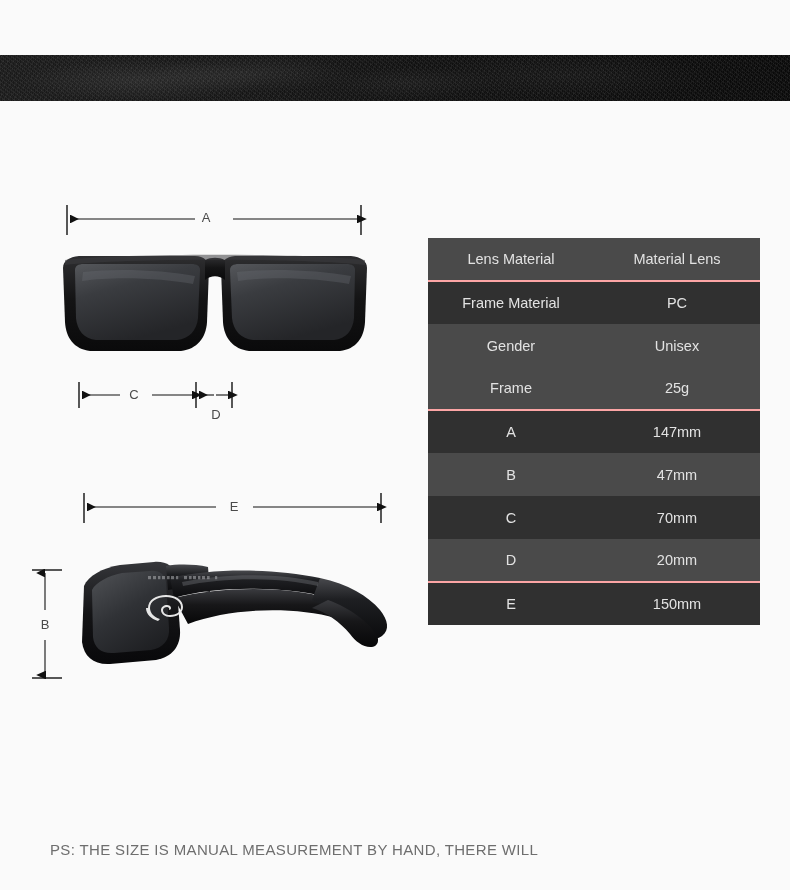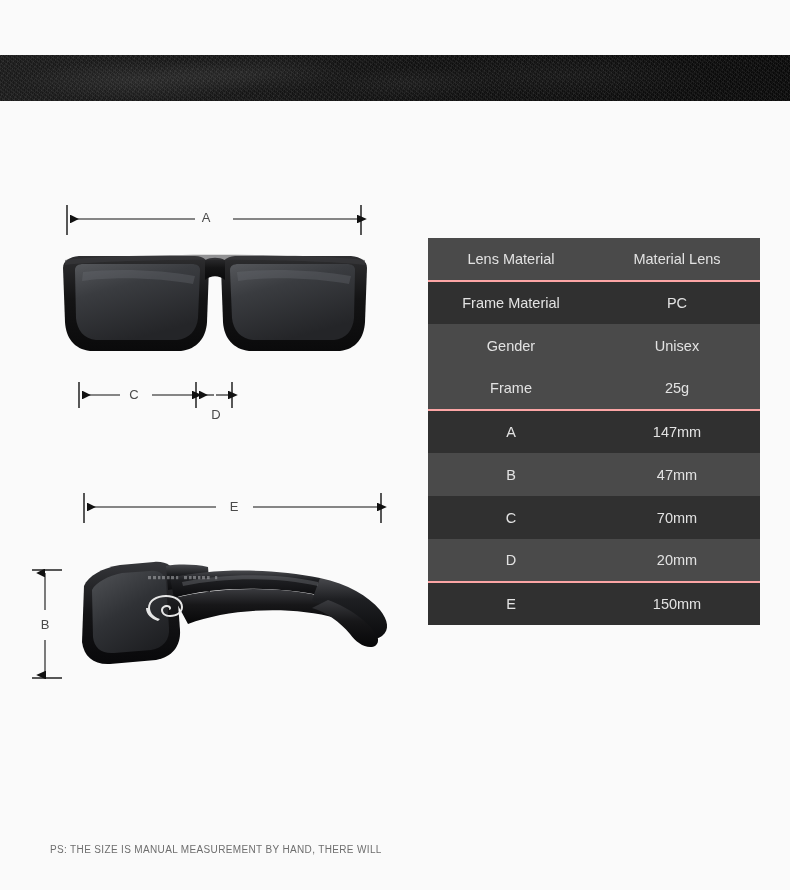--- a/index.html
+++ b/index.html
@@ -58,21 +58,21 @@
     top: 0;
     overflow: visible;
   }
 
   
   #footnote {
     position: absolute;
     left: 50px;
     top: 730px;
     width: 340px;
-    font-size: 10px;
+    font-size: 15px;
     line-height: 19px;
     letter-spacing: 0.35px;
     color: #6e6e6e;
     font-family: "Liberation Sans", sans-serif;
   }
   #footnote div { white-space: nowrap; }
 
   
   #spec-table {
     position: absolute;

